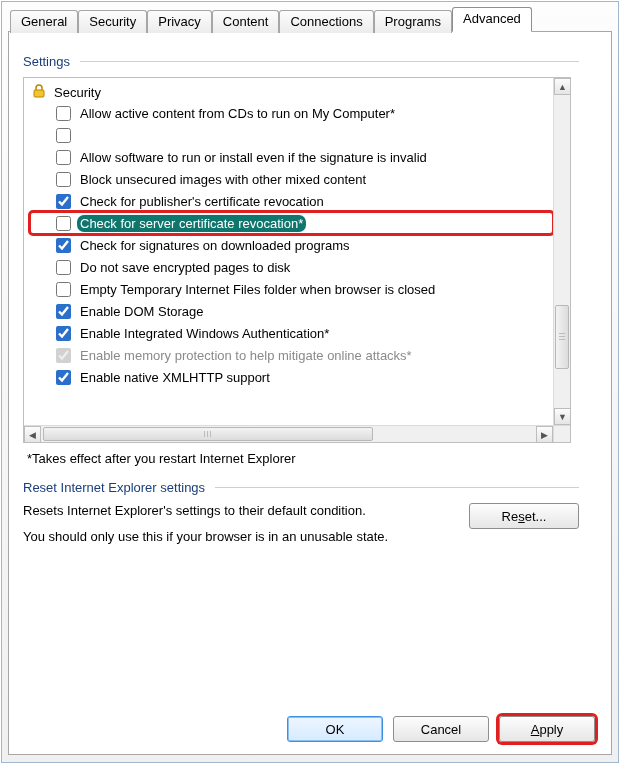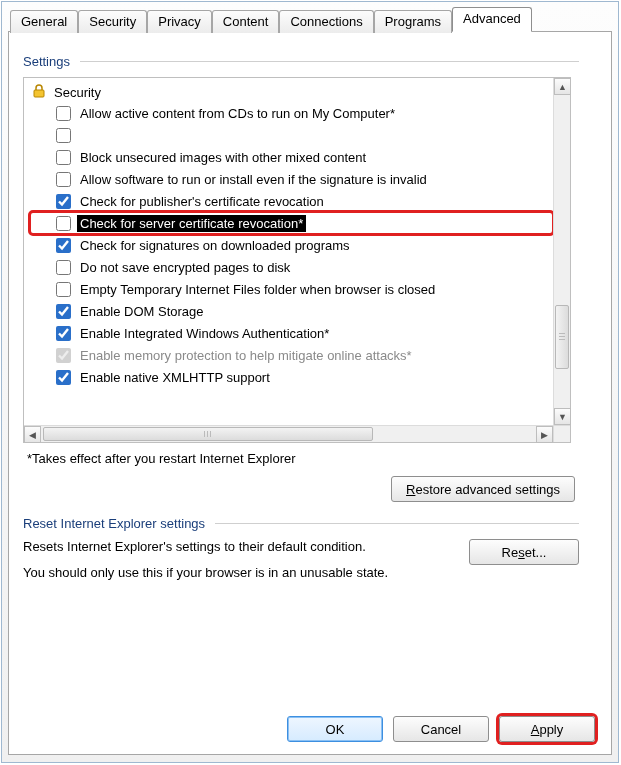--- a/index.html
+++ b/index.html
@@ -93,22 +93,23 @@
     display: flex; align-items: center; gap: 6px;
     height: 22px;
     padding-left: 26px;
   }
   .item input[type=checkbox]{
     width: 15px; height: 15px; accent-color: #2a6fc9;
     margin: 0;
   }
   .item .txt { padding: 1px 3px; }
   .item.selected .txt {
-    background: #000000;
+    background: #0f766e;
     color: #fff;
+    border-radius: 7px;
   }
   .item.highlight {
     outline: 3px solid #e02020;
     outline-offset: -1px;
     border-radius: 3px;
   }
   .item.disabled .txt { color: #8a8a8a; }
 
   
   .sb-v {
@@ -206,25 +207,25 @@
           <div id="items">
               <div class="item">
                 <input type="checkbox" style="">
                 <span class="txt">Allow active content from CDs to run on My Computer*</span>
               </div>
               <div class="item">
                 <input type="checkbox" style="">
               </div>
               <div class="item">
                 <input type="checkbox" style="">
+                <span class="txt">Allow software to run or install even if the signature is invalid</span>
+              </div>
+              <div class="item">
+                <input type="checkbox" style="">
                 <span class="txt">Block unsecured images with other mixed content</span>
-              </div>
-              <div class="item">
-                <input type="checkbox" style="">
-                <span class="txt">Allow software to run or install even if the signature is invalid</span>
               </div>
               <div class="item">
                 <input type="checkbox" checked="" style="">
                 <span class="txt">Check for publisher's certificate revocation</span>
               </div>
               <div class="item selected highlight">
                 <input type="checkbox" style="">
                 <span class="txt">Check for server certificate revocation*</span>
               </div>
               <div class="item">
@@ -270,23 +271,20 @@
           <div class="sb-track-h">
             <div class="sb-thumb-h"></div>
           </div>
           <div class="sb-btn">▶</div>
         </div>
         <div class="sb-corner"></div>
       </div>
 
       <div class="note">*Takes effect after you restart Internet Explorer</div>
 
-      <div class="btn-row-right">
-        <button class="btn"><span class="u">R</span><span></span><span id="restoreTxt">estore advanced settings</span></button>
-      </div>
     </div>
 
     <div class="plain-group" style="margin-top:14px;">
       <div class="plain-group-head">
         <span class="lbl">Reset Internet Explorer settings</span>
         <span class="line"></span>
       </div>
       <div class="reset-row">
         <div class="desc">Resets Internet Explorer's settings to their default condition.</div>
         <button class="btn" style="min-width:110px;">Re<span class="u">s</span>et...</button>

